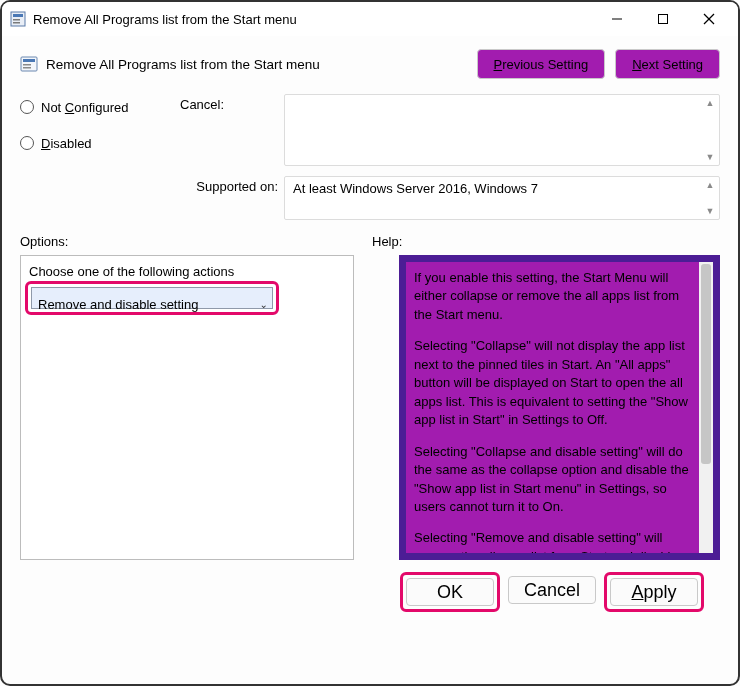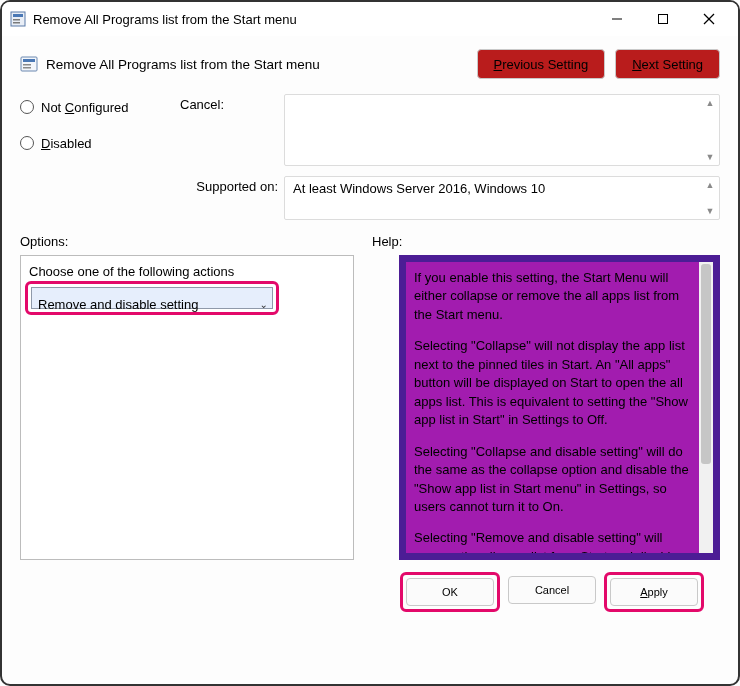--- a/index.html
+++ b/index.html
@@ -47,21 +47,21 @@
     width: 18px; height: 18px; margin-right: 8px;
   }
   .header-row .h-title { font-size: 13.5px; flex: 0 0 auto; }
   .header-row .h-spacer { flex: 1; }
   .navbtn {
     height: 30px;
     padding: 0 16px;
     margin-left: 10px;
     border: 1px solid #c9c9c9;
     border-radius: 4px;
-    background: #b91c1c;
+    background: #a21caf;
     font-size: 13px;
     display: inline-flex; align-items: center;
   }
   .navbtn u { text-decoration: underline; }
 
   .upper {
     display: flex;
     gap: 12px;
   }
   .radios {
@@ -198,21 +198,21 @@
     justify-content: flex-end;
     gap: 12px;
     padding: 16px 20px 0 0;
   }
   .fbtn {
     width: 88px; height: 28px;
     border: 1px solid #c9c9c9;
     border-radius: 4px;
     background: #fbfbfb;
     display: inline-flex; align-items: center; justify-content: center;
-    font-size: 11px;
+    font-size: 18px;
   }
   .highlight-wrap {
     display: inline-flex;
     padding: 2px;
   }
 </style>
 </head>
 <body>
 
 <div class="titlebar">
@@ -278,21 +278,21 @@
     </div>
 
     <div class="rightcol">
       <div class="fld-label">Cancel:</div>
       <div class="textbox">
         <span class="tiny-arrow ta-up">▲</span>
         <span class="tiny-arrow ta-dn">▼</span>
       </div>
       <div class="fld-label" style="text-align:right">Supported on:</div>
       <div class="sup-box">
-        <span>At least Windows Server 2016, Windows 10</span>
+        <span>At least Windows Server 2016, Windows 7</span>
         <span class="tiny-arrow ta-up">▲</span>
         <span class="tiny-arrow ta-dn">▼</span>
       </div>
     </div>
   </div>
 
   <div class="labels-row">
     <div class="opt-l">Options:</div>
     <div class="help-l">Help:</div>
   </div>

